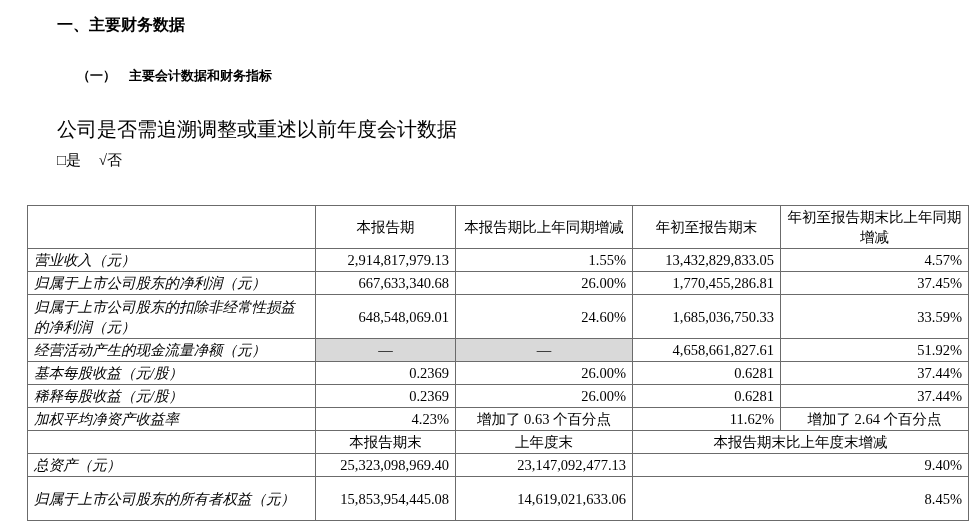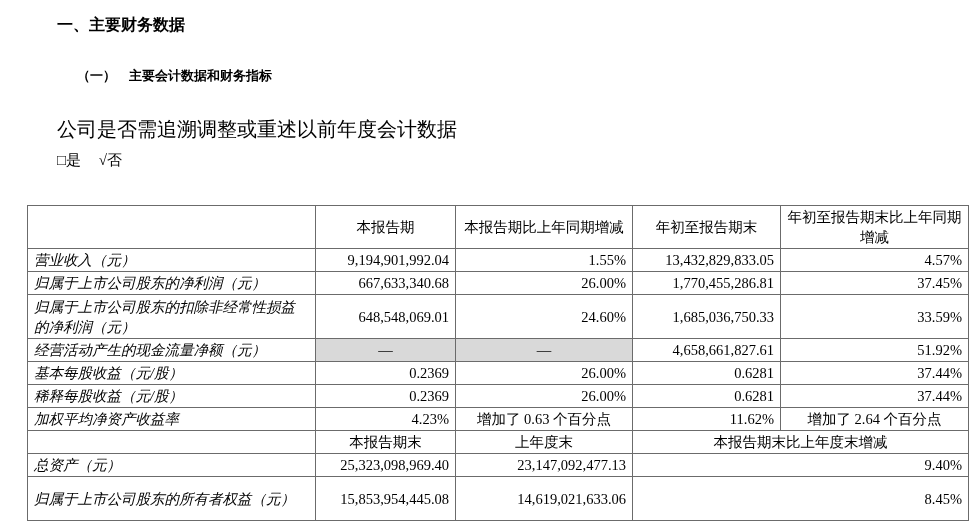--- a/index.html
+++ b/index.html
@@ -85,21 +85,21 @@
       <tr class="hdr1">
         <td class="lbl"></td>
         <td>本报告期</td>
         <td>本报告期比上年同期增减</td>
         <td>年初至报告期末</td>
         <td>年初至报告期末比上年同期增减</td>
       </tr>
 
       <tr class="r1">
         <td class="lbl">营业收入（元）</td>
-        <td class="num">9,194,901,992.04</td>
+        <td class="num">2,914,817,979.13</td>
         <td class="num">1.55%</td>
         <td class="num">13,432,829,833.05</td>
         <td class="num">4.57%</td>
       </tr>
 
       <tr class="r1">
         <td class="lbl">归属于上市公司股东的净利润（元）</td>
         <td class="num">667,633,340.68</td>
         <td class="num">26.00%</td>
         <td class="num">1,770,455,286.81</td>

